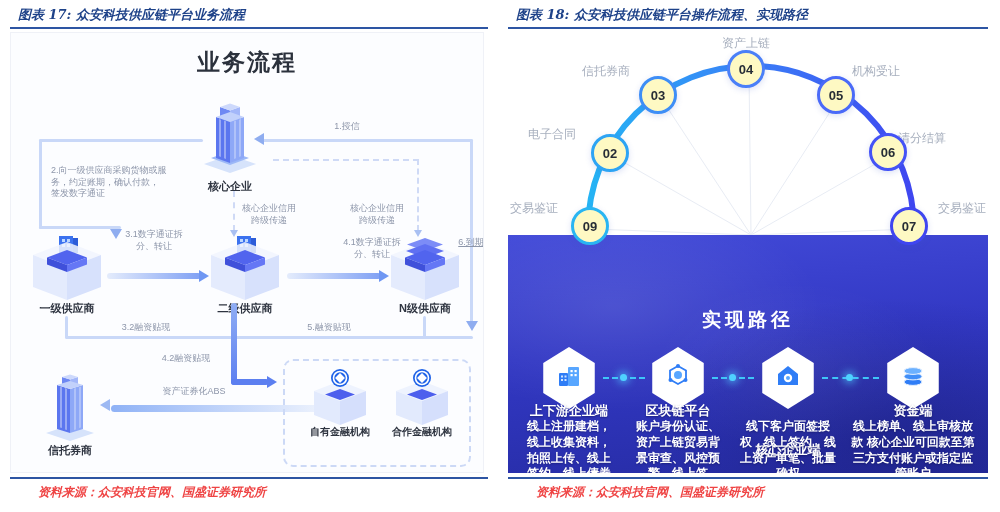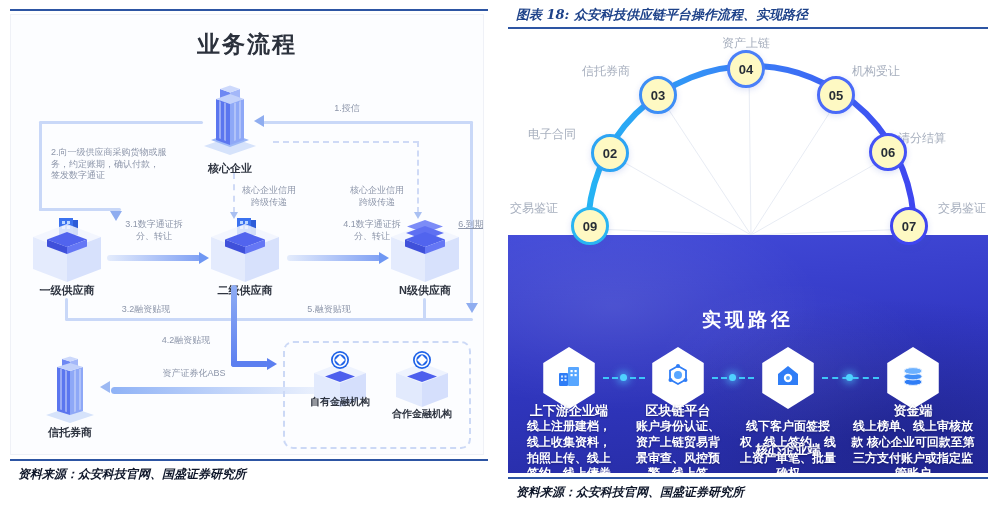--- a/index.html
+++ b/index.html
@@ -4,21 +4,21 @@
 <style>
   * { margin:0; padding:0; box-sizing:border-box; }
   html,body { background:#fff; }
   .page { position:relative; width:1000px; height:512px; background:#fff; overflow:hidden;
           font-family:"Liberation Sans", sans-serif; }
   .panel { position:absolute; top:6px; }
   .fig-caption { font-family:"DejaVu Serif", serif; font-style:italic; font-weight:bold;
                  color:#1e4289; font-size:13px; padding-left:8px; height:18px; }
   .rule { height:2px; background:#2d55a3; margin-top:3px; }
   .source-line { font-family:"DejaVu Serif", serif; font-style:italic; font-weight:bold;
-                 color:#0f172a; font-size:12px; padding-left:8px; margin-top:5px; }
+                 color:#ef4444; font-size:12px; padding-left:8px; margin-top:5px;margin-left:20px; }
   .canvas { position:relative; margin-top:3px; overflow:hidden; }
   .abs { position:absolute; }
   
   .lcanvas { width:474px; height:441px; background:#fcfdff; border:1px solid #eff1f7; }
   .biz-title { left:0; right:0; top:14px; text-align:center; font-size:23px; font-weight:bold; color:#2b313c; letter-spacing:2px; }
   .lbl { color:#8d96aa; font-size:9px; line-height:1.3; text-align:center; }
   .node-label { font-weight:bold; color:#2e3440; font-size:11px; text-align:center; }
   .hline { background:#c9d8f8; height:3px; border-radius:2px; }
   .vline { background:#c9d8f8; width:3px; border-radius:2px; }
   .dash-h { border-top:2px dashed #cfdaf6; }
@@ -57,20 +57,21 @@
              text-shadow:0 1px 2px rgba(0,0,40,.4); z-index:2; }
   .colbody { position:absolute; top:184px; color:#fff; font-size:12px; font-weight:bold; line-height:1.32;
              text-align:center; text-shadow:0 1px 2px rgba(0,0,40,.35); z-index:2; }
 </style>
 </head>
 <body>
 
 <div class="page">
 
   <div class="panel" style="left:10px; width:478px;">
+    <div class="fig-caption">图表 17: 众安科技供应链平台业务流程</div>
     <div class="rule"></div>
 
     <div class="canvas lcanvas">
       <div class="abs biz-title">业务流程</div>
 
       <div class="abs hline" style="left:252px;top:106px;width:210px;"></div>
       <div class="abs ah-left" style="left:243px;top:100px;"></div>
       <div class="abs lbl" style="left:306px;top:88px;width:60px;">1.授信</div>
 
       <div class="abs vline" style="left:459px;top:106px;height:184px;"></div>
@@ -122,21 +123,21 @@
           <polygon points="72,19 38,32 38,64 72,51" fill="#d7e1fc"></polygon>
           <polygon points="38,14 58,21.5 38,29 18,21.5" fill="#5164ee"></polygon>
           <polygon points="18,21.5 38,29 38,36 18,28.5" fill="#3f50da"></polygon>
           <polygon points="58,21.5 38,29 38,36 58,28.5" fill="#6577f5"></polygon>
         </svg>
       </div>
       <div class="abs node-label" style="left:18px;top:268px;width:76px;">一级供应商</div>
 
       <div class="abs garrow" style="left:96px;top:240px;width:94px;"></div>
       <div class="abs ah-right" style="left:188px;top:237px;"></div>
-      <div class="abs lbl" style="left:110px;top:204px;width:66px;">3.1数字通证拆分、转让</div>
+      <div class="abs lbl" style="left:110px;top:196px;width:66px;">3.1数字通证拆分、转让</div>
 
       <div class="abs" style="left:196px;top:203px;">
         <svg width="76" height="66" viewBox="0 0 76 66">
           <rect x="30" y="0" width="14" height="17" fill="#3b72ef"></rect>
           <rect x="44" y="2" width="5" height="15" fill="#2c5cd8"></rect>
           <rect x="33" y="3" width="3" height="3" fill="#bcd7ff"></rect>
             <rect x="38" y="3" width="3" height="3" fill="#bcd7ff"></rect>
           <rect x="33" y="8" width="3" height="3" fill="#bcd7ff"></rect>
             <rect x="38" y="8" width="3" height="3" fill="#bcd7ff"></rect>
           <polygon points="38,6 72,19 38,32 4,19" fill="#f1f5fe" opacity=".85"></polygon>
@@ -204,21 +205,21 @@
         <svg width="62" height="60" viewBox="0 0 62 60">
           <polygon points="31,14 57,24 31,34 5,24" fill="#eef3fe"></polygon>
           <polygon points="5,24 31,34 31,58 5,48" fill="#e2eafd"></polygon>
           <polygon points="57,24 31,34 31,58 57,48" fill="#d5dffc"></polygon>
           <polygon points="31,22 46,27.5 31,33 16,27.5" fill="#4d5fed"></polygon>
           <circle cx="31" cy="11" r="9" fill="#1f63e8"></circle>
           <circle cx="31" cy="11" r="6.5" fill="none" stroke="#fff" stroke-width="1.6"></circle>
           <rect x="27.5" y="7.5" width="7" height="7" transform="rotate(45 31 11)" fill="#fff"></rect>
         </svg>
       </div>
-      <div class="abs node-label" style="left:289px;top:380px;width:80px;font-size:10px;">自有金融机构</div>
+      <div class="abs node-label" style="left:289px;top:392px;width:80px;font-size:10px;">自有金融机构</div>
       <div class="abs" style="left:380px;top:334px;">
         <svg width="62" height="60" viewBox="0 0 62 60">
           <polygon points="31,14 57,24 31,34 5,24" fill="#eef3fe"></polygon>
           <polygon points="5,24 31,34 31,58 5,48" fill="#e2eafd"></polygon>
           <polygon points="57,24 31,34 31,58 57,48" fill="#d5dffc"></polygon>
           <polygon points="31,22 46,27.5 31,33 16,27.5" fill="#4d5fed"></polygon>
           <circle cx="31" cy="11" r="9" fill="#1f63e8"></circle>
           <circle cx="31" cy="11" r="6.5" fill="none" stroke="#fff" stroke-width="1.6"></circle>
           <rect x="27.5" y="7.5" width="7" height="7" transform="rotate(45 31 11)" fill="#fff"></rect>
         </svg>

